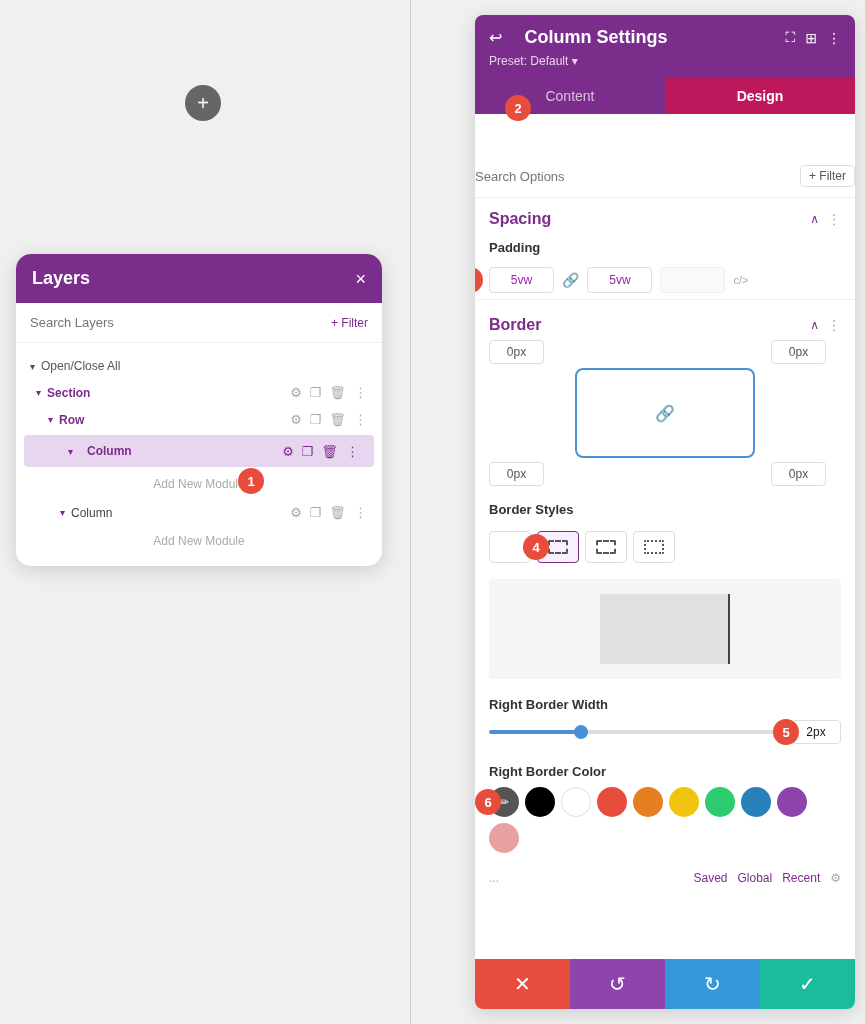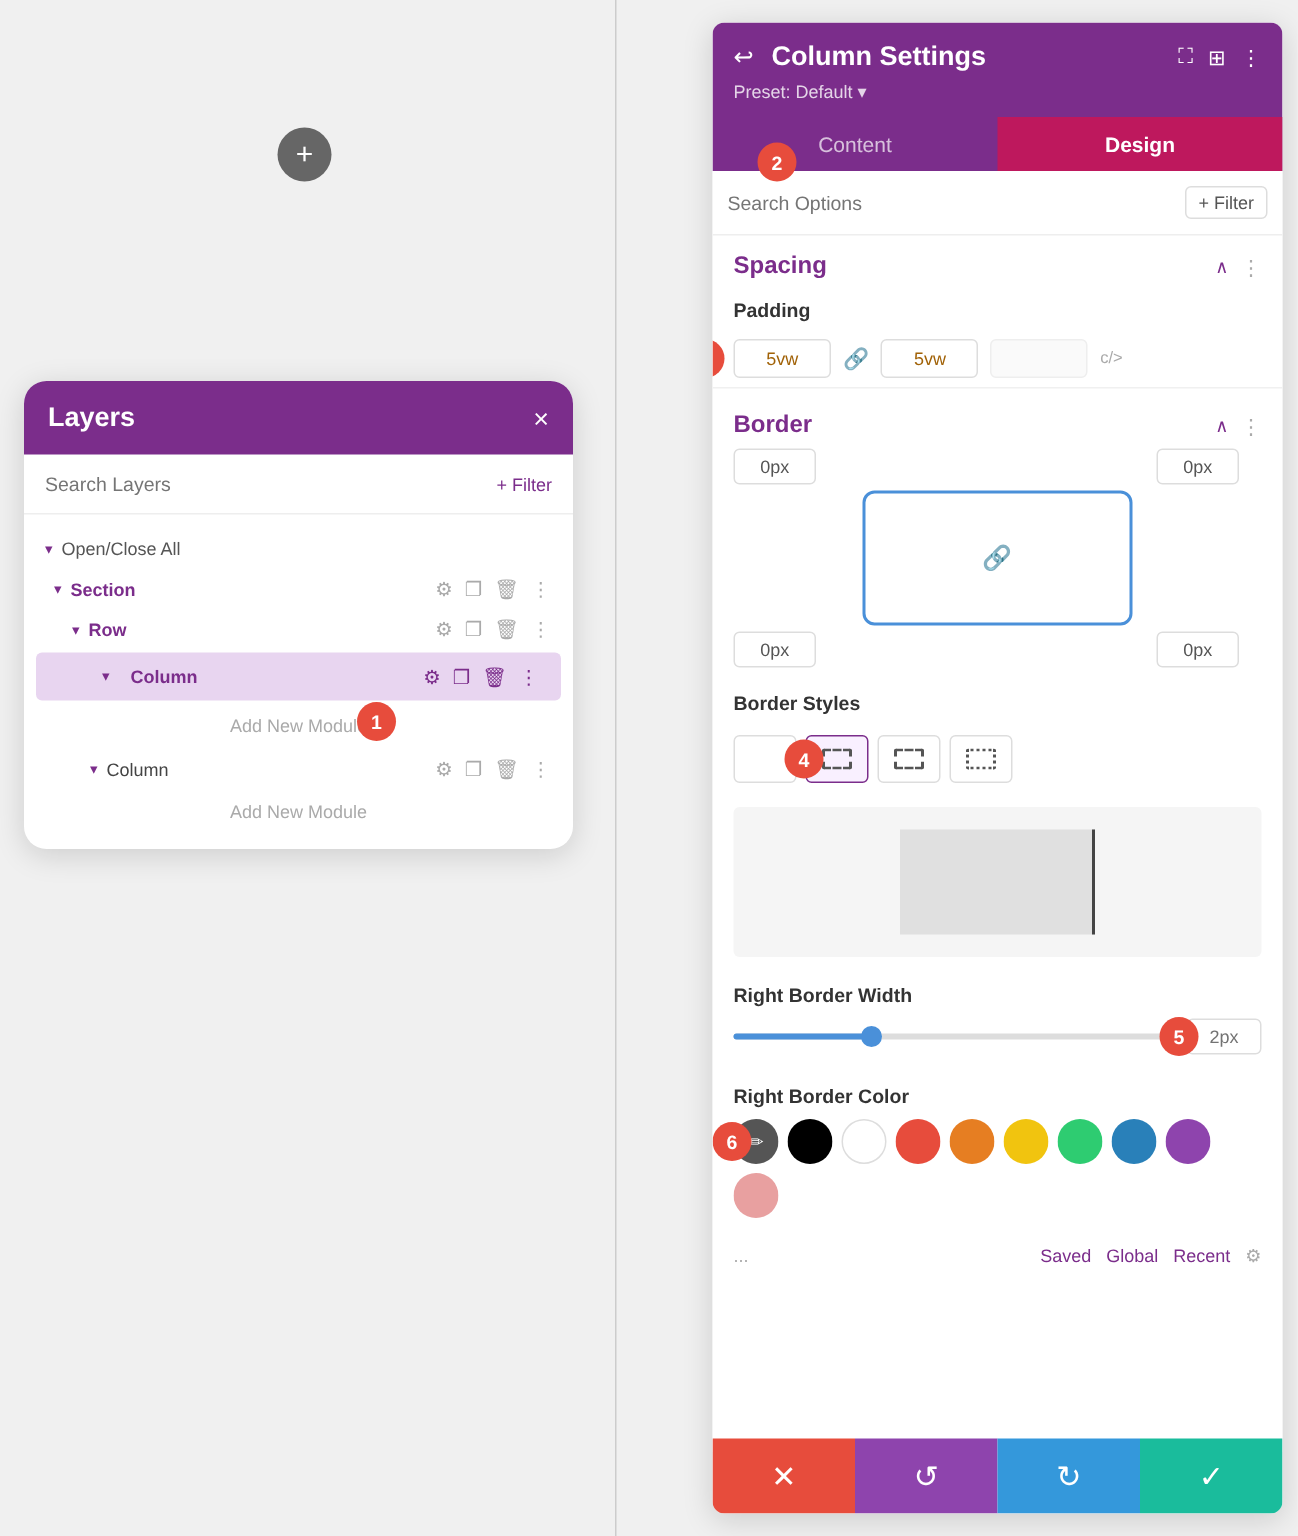--- a/index.html
+++ b/index.html
@@ -238,21 +238,21 @@
       border: none;
       font-size: 16px;
       cursor: pointer;
     }
 
     .panel-title {
       color: white;
       font-size: 18px;
       font-weight: 700;
       flex: 1;
-      margin-left: 12px;
+      margin-left: 22px;
     }
 
     .panel-header-icons {
       display: flex;
       gap: 10px;
       align-items: center;
     }
 
     .panel-header-icon {
       color: white;
@@ -291,25 +291,26 @@
       font-weight: bold;
     }
 
     .panel-body {
       background: white;
       overflow-y: auto;
       height: calc(100% - 140px);
     }
 
     .search-bar {
-      padding: 10px 10px;
+      padding: 10px 0;
       display: flex;
       align-items: center;
       justify-content: space-between;
       border-bottom: 1px solid #eee;
+      margin-top: 41px;
     }
 
     .search-input {
       border: none;
       outline: none;
       color: #aaa;
       font-size: 13px;
       flex: 1;
     }
 
@@ -370,21 +371,21 @@
       position: relative;
     }
 
     .padding-input {
       border: 1px solid #ddd;
       border-radius: 4px;
       padding: 5px 8px;
       font-size: 12px;
       width: 65px;
       text-align: center;
-      color: #a16207;
+      color: #a21caf;
     }
 
     .link-icon {
       color: #7b2d8b;
       font-size: 14px;
     }
 
     .padding-input-disabled {
       border: 1px solid #eee;
       border-radius: 4px;
@@ -512,21 +513,21 @@
       left: 29%;
     }
 
     .slider-value {
       border: 1px solid #ddd;
       border-radius: 4px;
       padding: 4px 8px;
       font-size: 12px;
       width: 50px;
       text-align: center;
-      color: #737373;
+      color: #0f172a;
     }
 
     
     .color-section {
       padding: 10px 14px;
     }
 
     .color-label {
       font-size: 13px;
       font-weight: 600;

